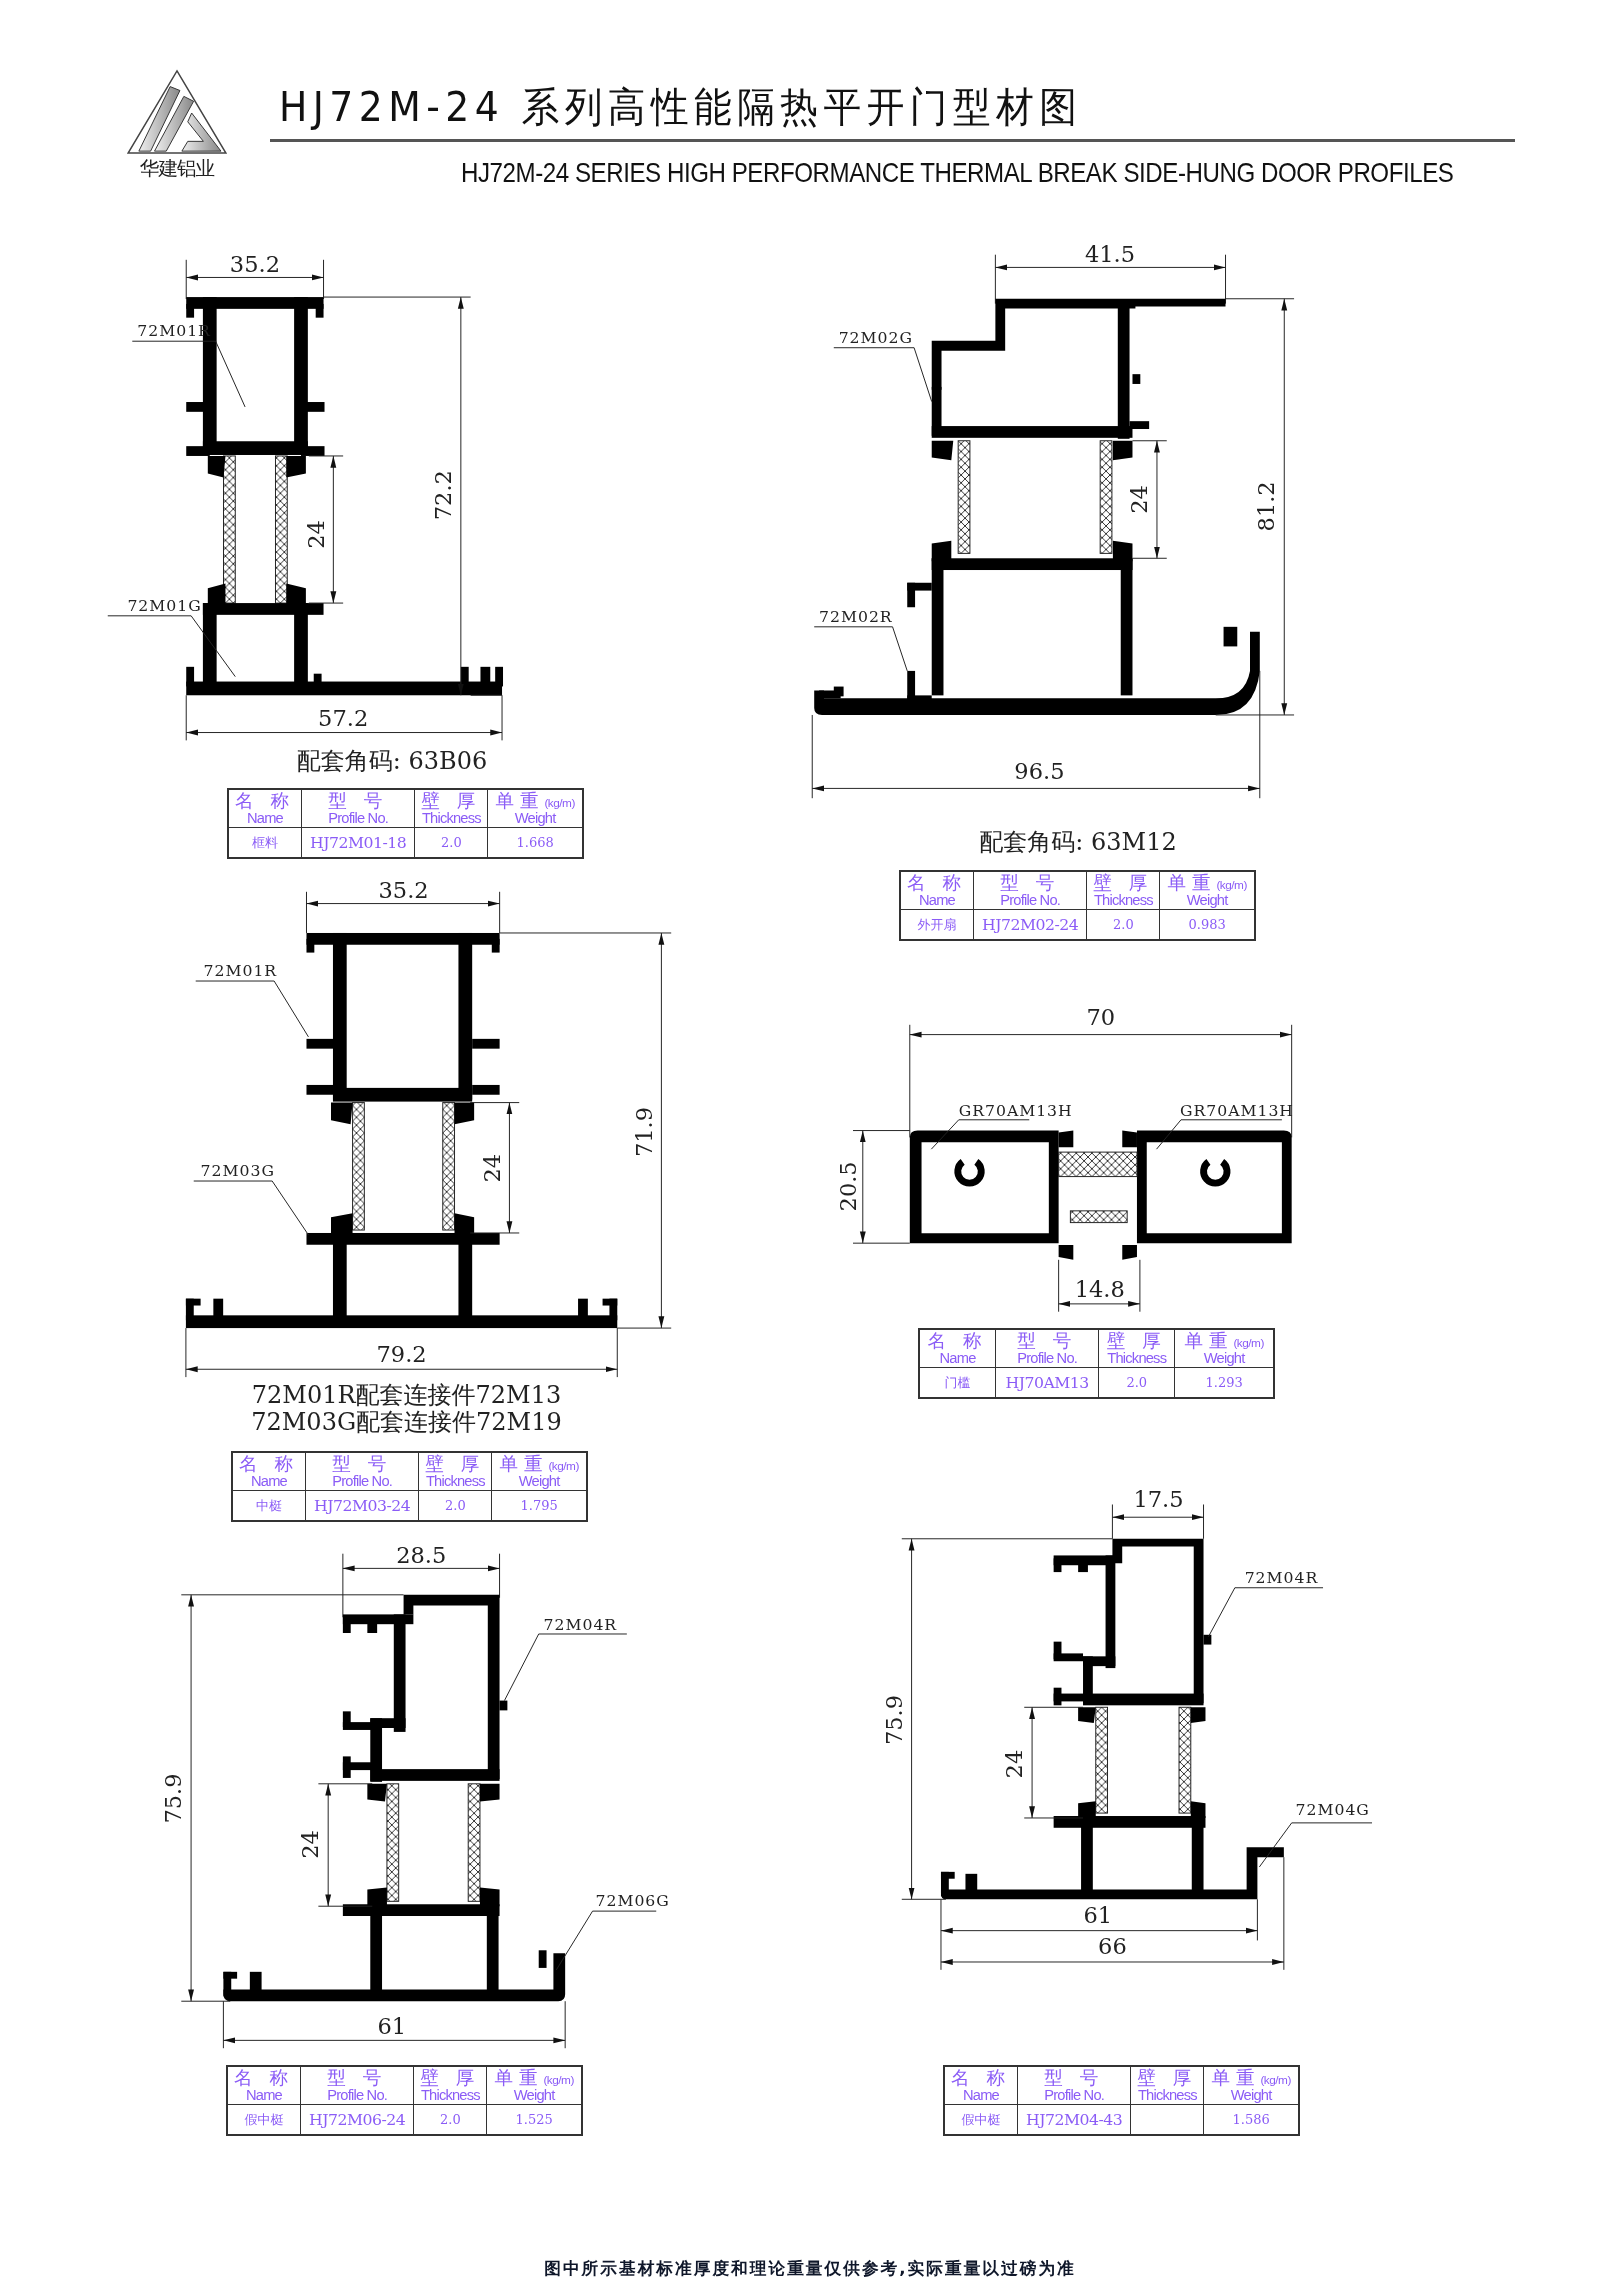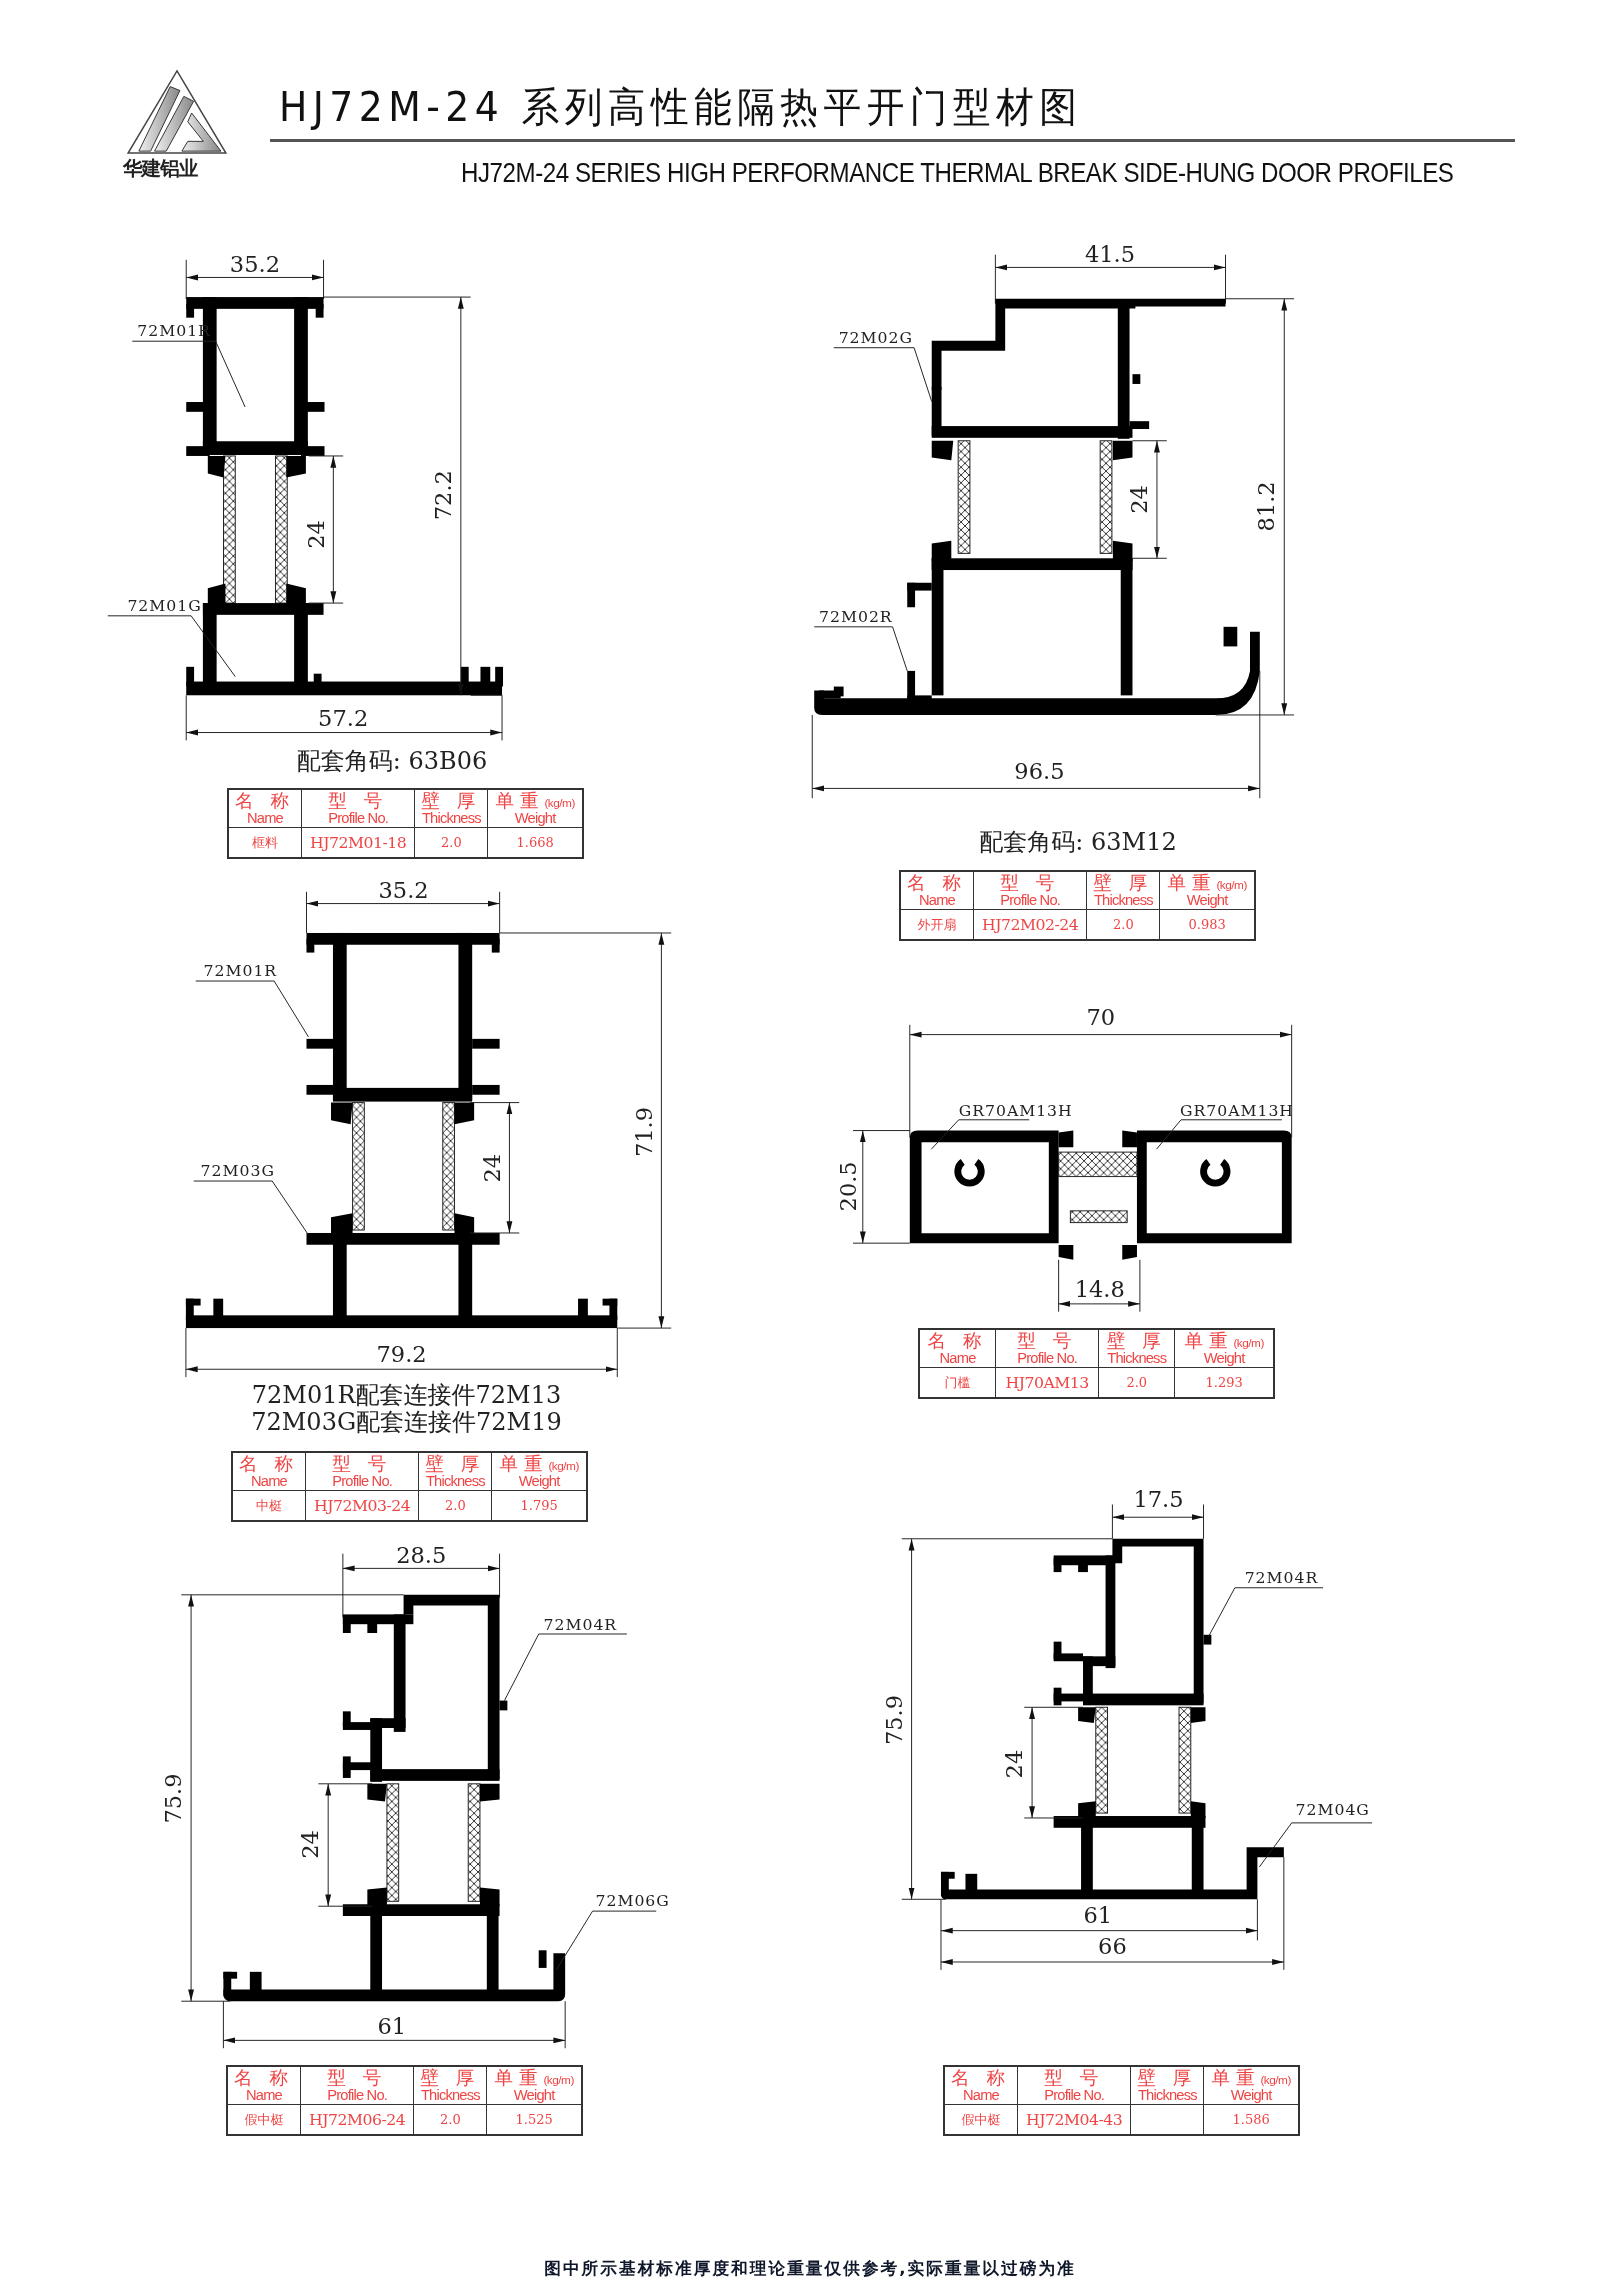--- a/index.html
+++ b/index.html
@@ -1,30 +1,30 @@
 <!DOCTYPE html>
 <html><head>
 <meta charset="utf-8">
 <style>
   html, body { margin: 0; padding: 0; background: #ffffff; }
   body { width: 1620px; height: 2293px; position: relative; overflow: hidden;
          font-family: "DejaVu Serif", "Liberation Serif", serif; color: #111; }
   .abs { position: absolute; }
   .logo { left: 123px; top: 69px; width: 108px; height: 118px; }
-  .logo-text { position: absolute; left: 0; top: 86px; width: 108px; text-align: left;
-               font-family: "DejaVu Sans", sans-serif; font-weight: bold; font-size: 19.6px; letter-spacing: -1px; color: #222; }
+  .logo-text { position: absolute; left: 0; top: 86px; width: 108px; text-align: center;
+               font-family: "DejaVu Sans", sans-serif; font-weight: normal; font-size: 19.6px; letter-spacing: -1px; color: #222; }
   .title-cn { left: 279px; top: 80px; font-family: "DejaVu Sans", sans-serif; font-size: 41px; letter-spacing: 5.9px; color:#111; transform: scaleX(0.92); transform-origin: left; }
   .title-rule { left: 270px; top: 139px; width: 1245px; height: 2.9px; background: #555; }
   .title-en { left: 461px; top: 157px; font-family: "Liberation Sans", sans-serif; font-size: 27.4px; letter-spacing: -0.5px; transform: scaleX(0.88); transform-origin: left; color:#111; }
   svg.draw { position: absolute; overflow: visible; }
   .dim { font-family: "DejaVu Serif", serif; font-size: 23px; fill: #222; }
   .lbl { font-family: "DejaVu Serif", serif; font-size: 16px; fill: #222; letter-spacing: 1px; }
   .note { font-family: "DejaVu Serif", serif; font-size: 24px; color: #222; text-align: center; position: absolute; }
   table.spec { position: absolute; border-collapse: collapse; border: 2px solid #333; font-family: "Liberation Sans", sans-serif; }
-  table.spec td { border: 1.5px solid #333; text-align: center; padding: 0 2px; line-height: 1.0; color:#ef4444;margin-top:7px; }
+  table.spec td { border: 1.5px solid #333; text-align: center; padding: 0 2px; line-height: 1.0; color:#8b5cf6;margin-top:7px; }
   table.spec .h1 { font-size: 18.6px; letter-spacing: 5.9px; display:block; margin-top: 2px; }
   table.spec .h2 { font-size: 14.7px; letter-spacing: -0.8px; display:block; margin-bottom: 2px; }
   table.spec .h1 small { font-size: 11.8px; letter-spacing: -0.5px; text-align: right; }
   table.spec .val { font-family: "DejaVu Serif", serif; font-size: 13px; height: 29px; }
   table.spec .val.code { font-size: 15.7px; letter-spacing: -0.5px; }
   .footer { left: 0; width: 1620px; top: 2257px; text-align: center; font-family: "DejaVu Sans", sans-serif; font-size: 16.7px; font-weight: bold; color:#0f172a; letter-spacing: 2px; }
 </style>
 </head>
 <body>
 

